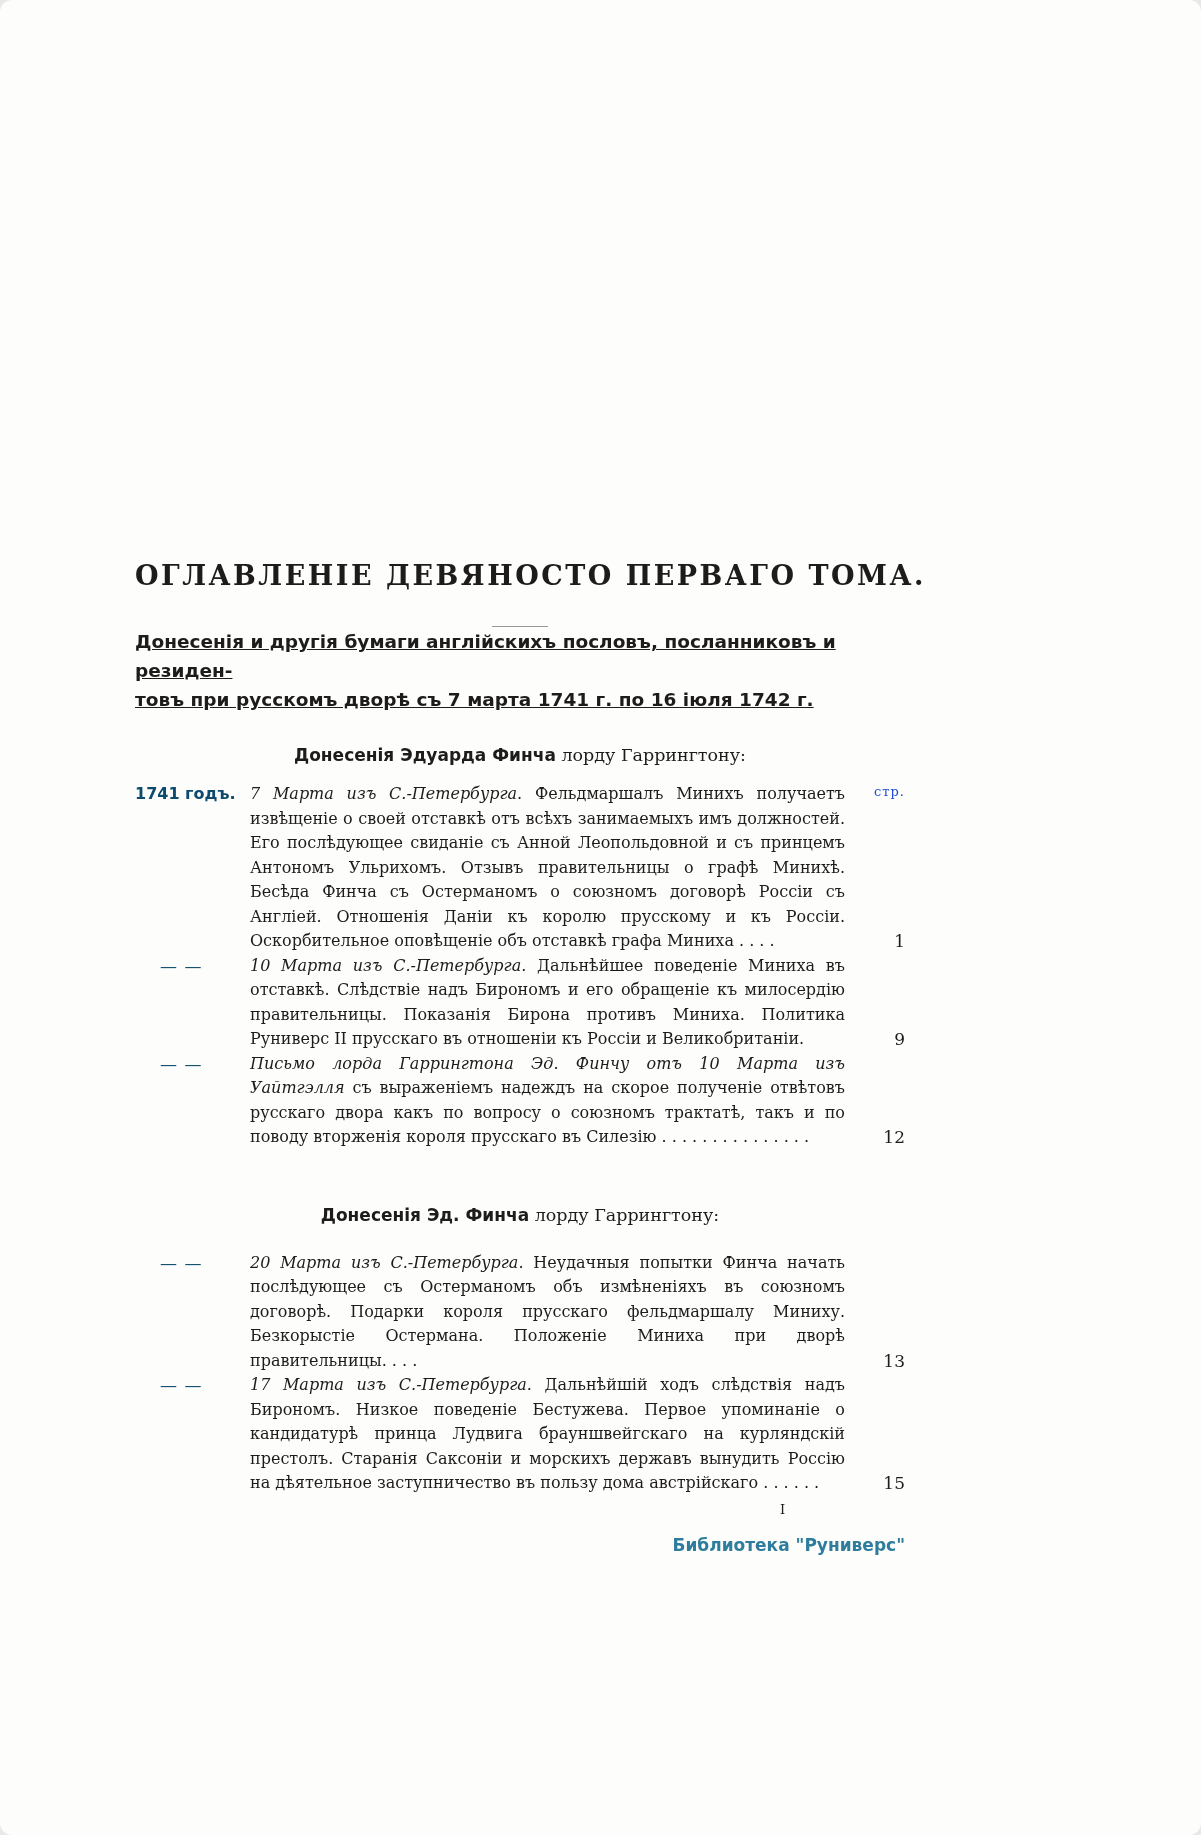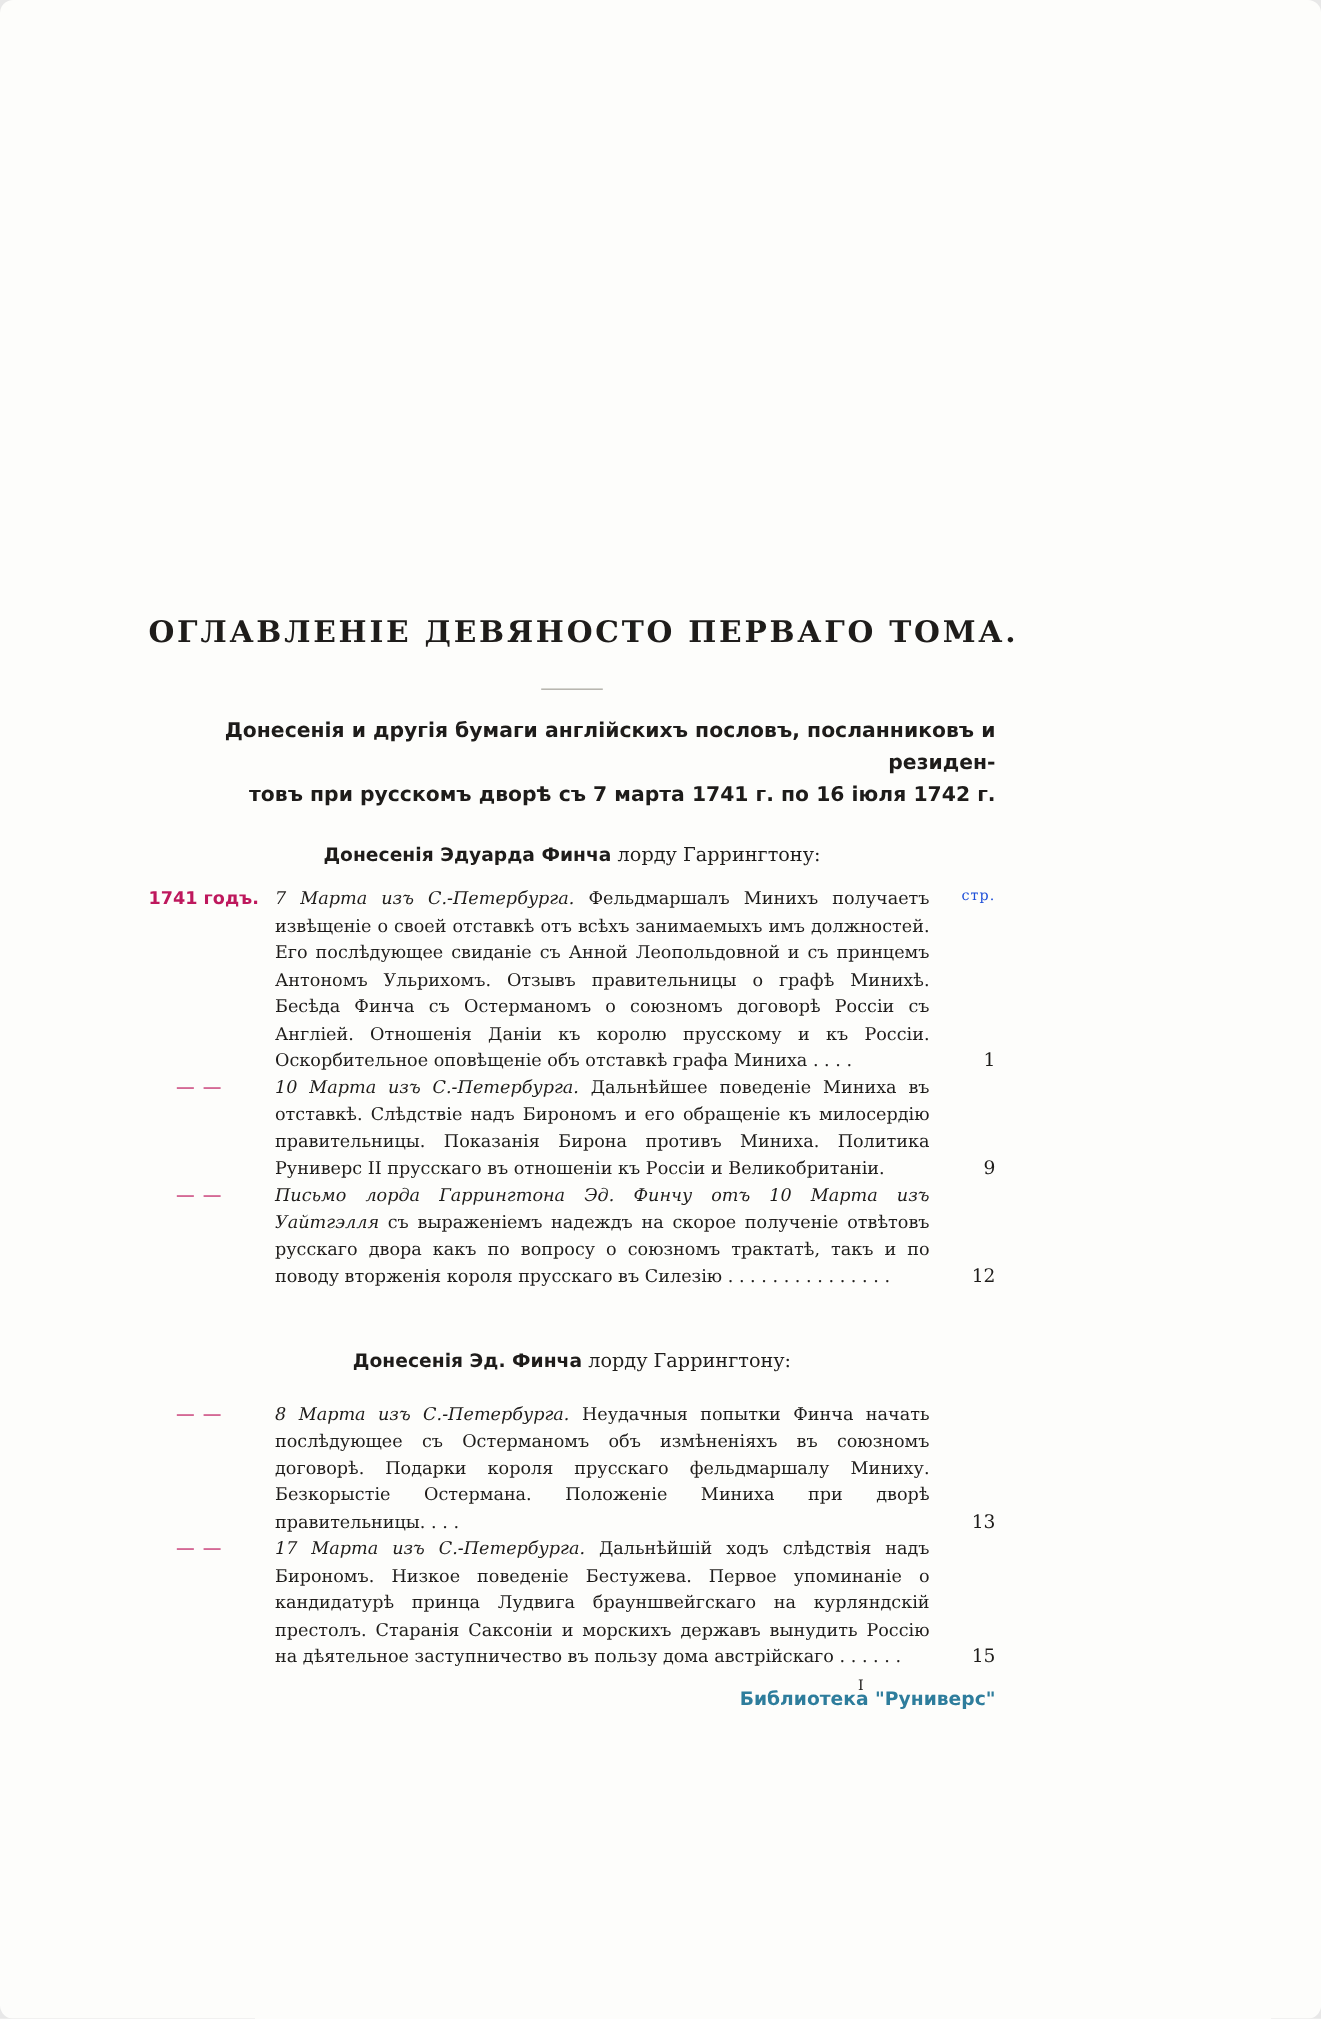--- a/index.html
+++ b/index.html
@@ -27,26 +27,26 @@
     line-height:1.2;
     white-space:nowrap;
   }
   .divider {
     width:56px;
     border:none;
     border-top:1.5px solid #9a9890;
     margin:34px auto 0 auto;
   }
   .main-heading {
-    margin-top:23px;
-    text-align:right;
+    text-align:left;
     font-family:"DejaVu Sans", sans-serif;
     font-weight:bold;
     font-size:18.5px;
     line-height:29px;
+    text-decoration:underline;
   }
   .section-heading {
     margin-top:31px;
     text-align:center;
     font-size:17.5px;
   }
   .section-heading.second { margin-top:55px; }
   .heading-bold {
     font-family:"DejaVu Sans", sans-serif;
     font-weight:bold;
@@ -63,21 +63,21 @@
     align-items:flex-start;
   }
   .entry-marker {
     flex:0 0 115px;
     width:115px;
     box-sizing:border-box;
     padding-left:25px;
     font-size:17px;
     line-height:24.5px;
     letter-spacing:1px;
-    color:#be185d;
+    color:#0c4a6e;
   }
   .entry-marker.year {
     padding-left:0;
     font-family:"DejaVu Sans", sans-serif;
     font-weight:bold;
     font-size:16px;
     letter-spacing:0;
     white-space:nowrap;
   }
   .entry-text {
@@ -168,21 +168,21 @@
 
     <div class="section-heading second">
       <span class="heading-bold">Донесенія Эд. Финча</span><span> лорду Гаррингтону:</span>
     </div>
 
     <div class="entries second">
 
       <div class="entry">
         <div class="entry-marker">— —</div>
         <p class="entry-text">
-          <span class="lead">8 Марта изъ С.-Петербурга.</span><span> Неудачныя попытки Финча начать послѣдующее съ Остерманомъ объ измѣненіяхъ въ союзномъ договорѣ. Подарки короля прусскаго фельдмаршалу Миниху. Безкорыстіе Остермана. Положеніе Миниха при дворѣ правительницы. . . .</span>
+          <span class="lead">20 Марта изъ С.-Петербурга.</span><span> Неудачныя попытки Финча начать послѣдующее съ Остерманомъ объ измѣненіяхъ въ союзномъ договорѣ. Подарки короля прусскаго фельдмаршалу Миниху. Безкорыстіе Остермана. Положеніе Миниха при дворѣ правительницы. . . .</span>
         </p>
         <div class="entry-page">13</div>
       </div>
 
       <div class="entry">
         <div class="entry-marker">— —</div>
         <p class="entry-text">
           <span class="lead">17 Марта изъ С.-Петербурга.</span><span> Дальнѣйшій ходъ слѣдствія надъ Бирономъ. Низкое поведеніе Бестужева. Первое упоминаніе о кандидатурѣ принца Лудвига брауншвейгскаго на курляндскій престолъ. Старанія Саксоніи и морскихъ державъ вынудить Россію на дѣятельное заступничество въ пользу дома австрійскаго . . . . . .</span>
         </p>
         <div class="entry-page">15</div>

